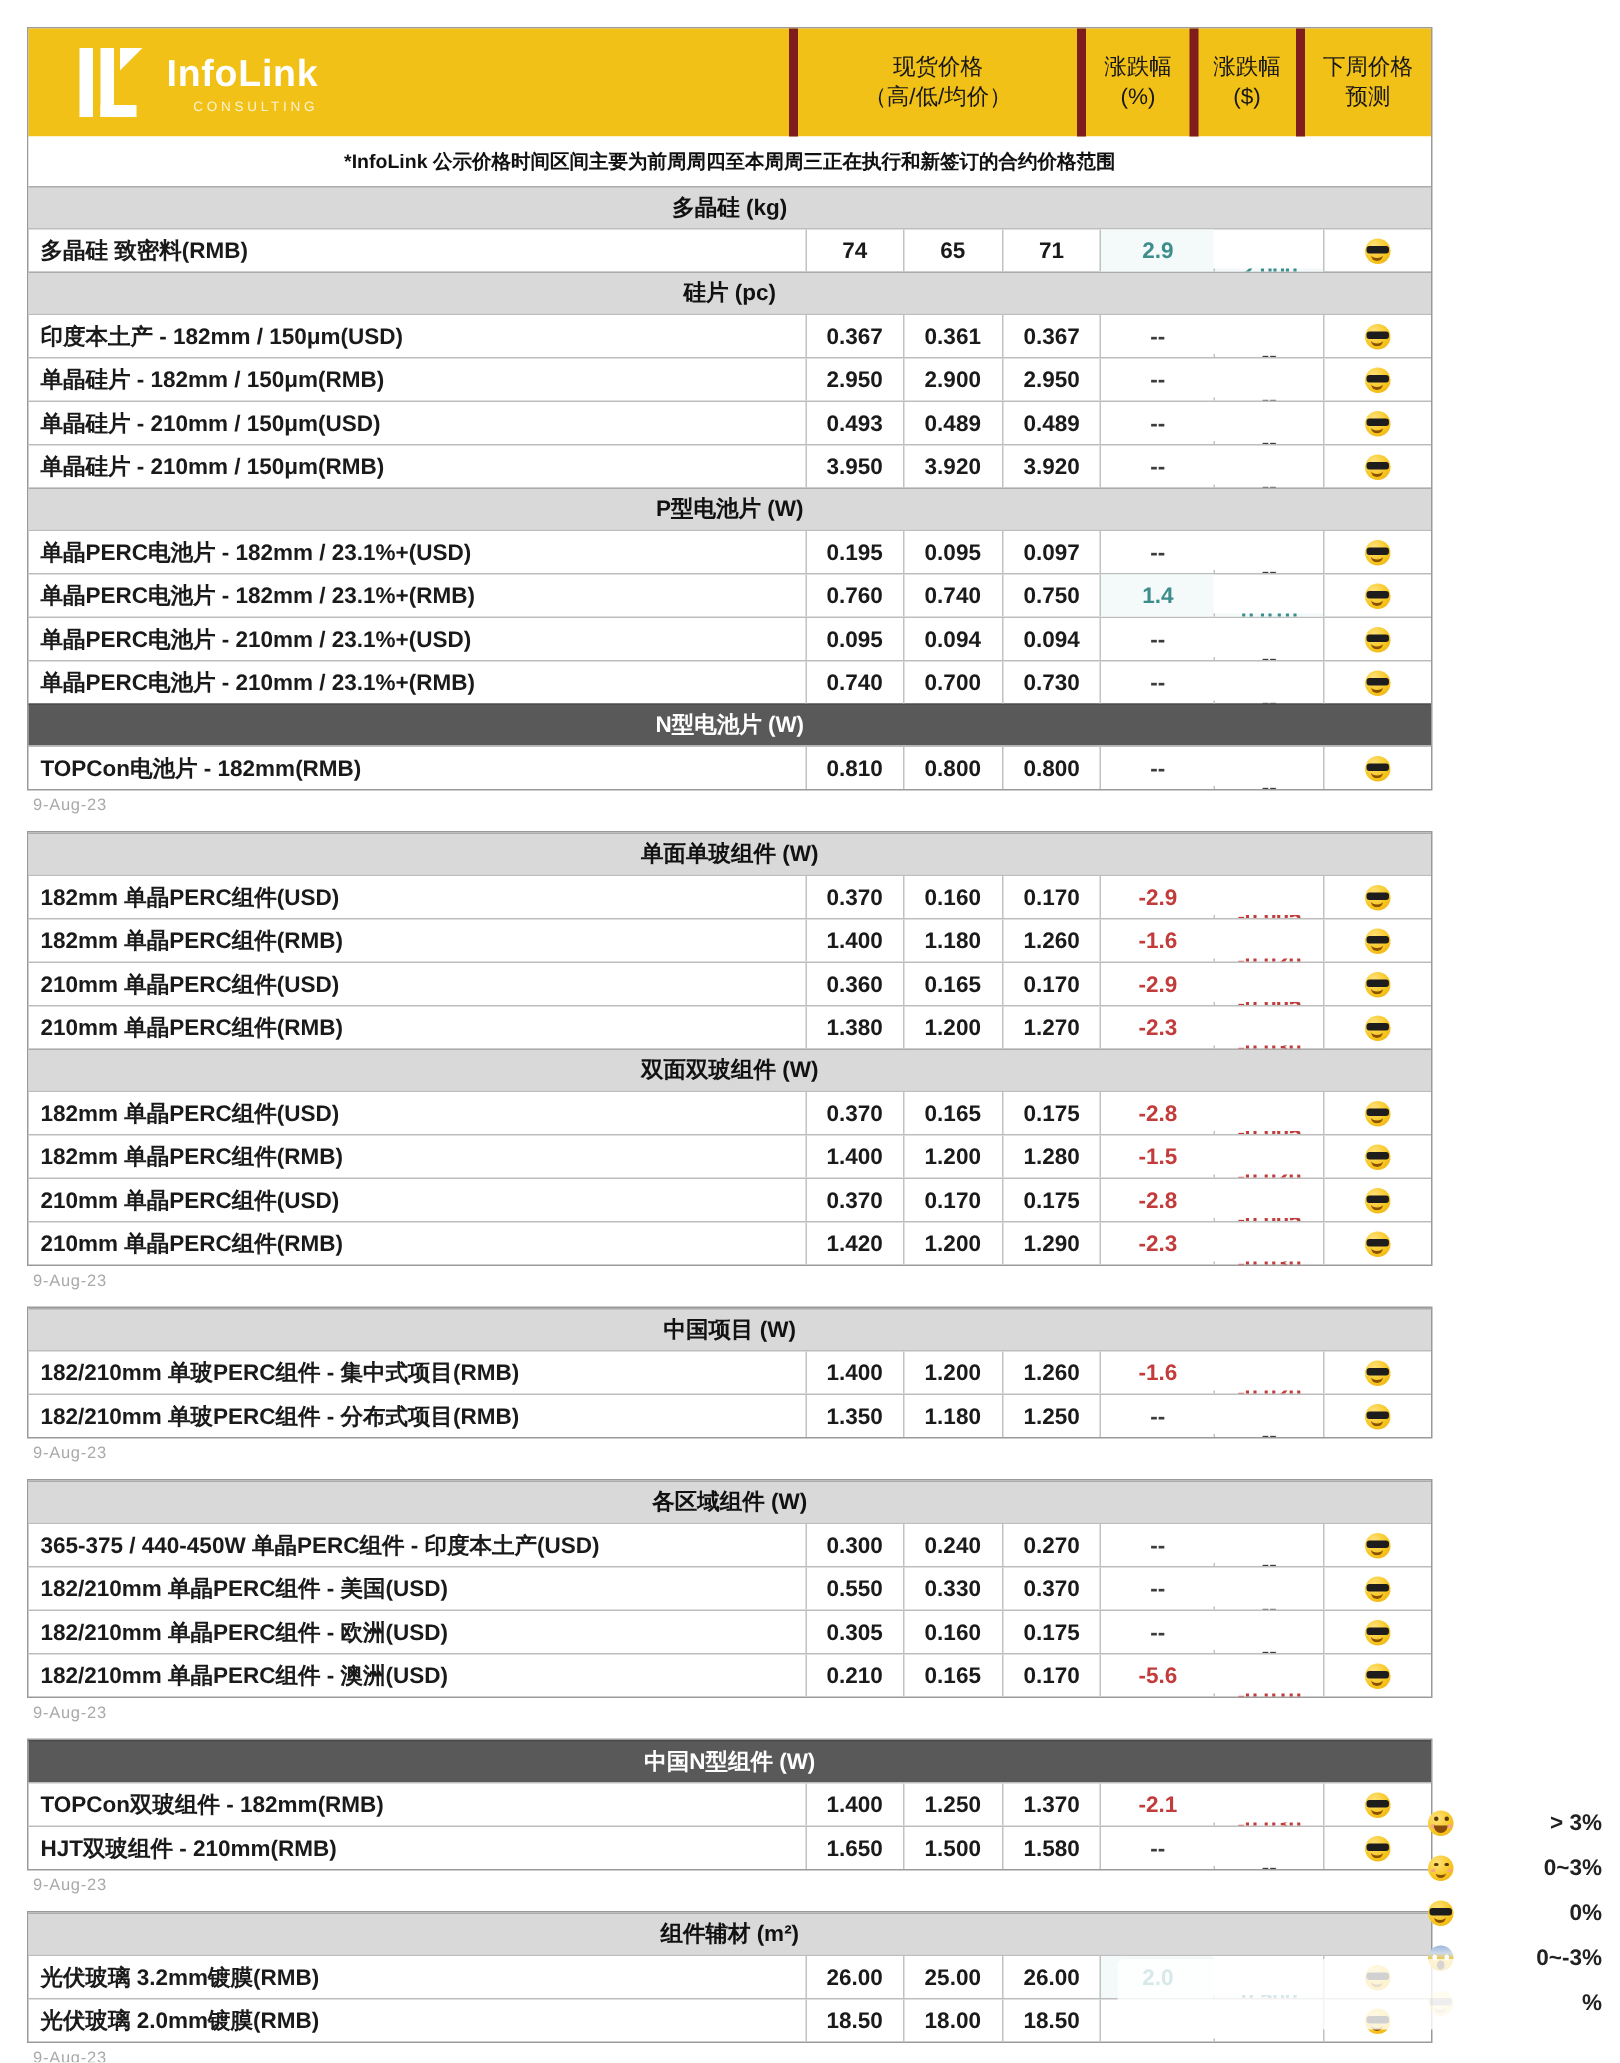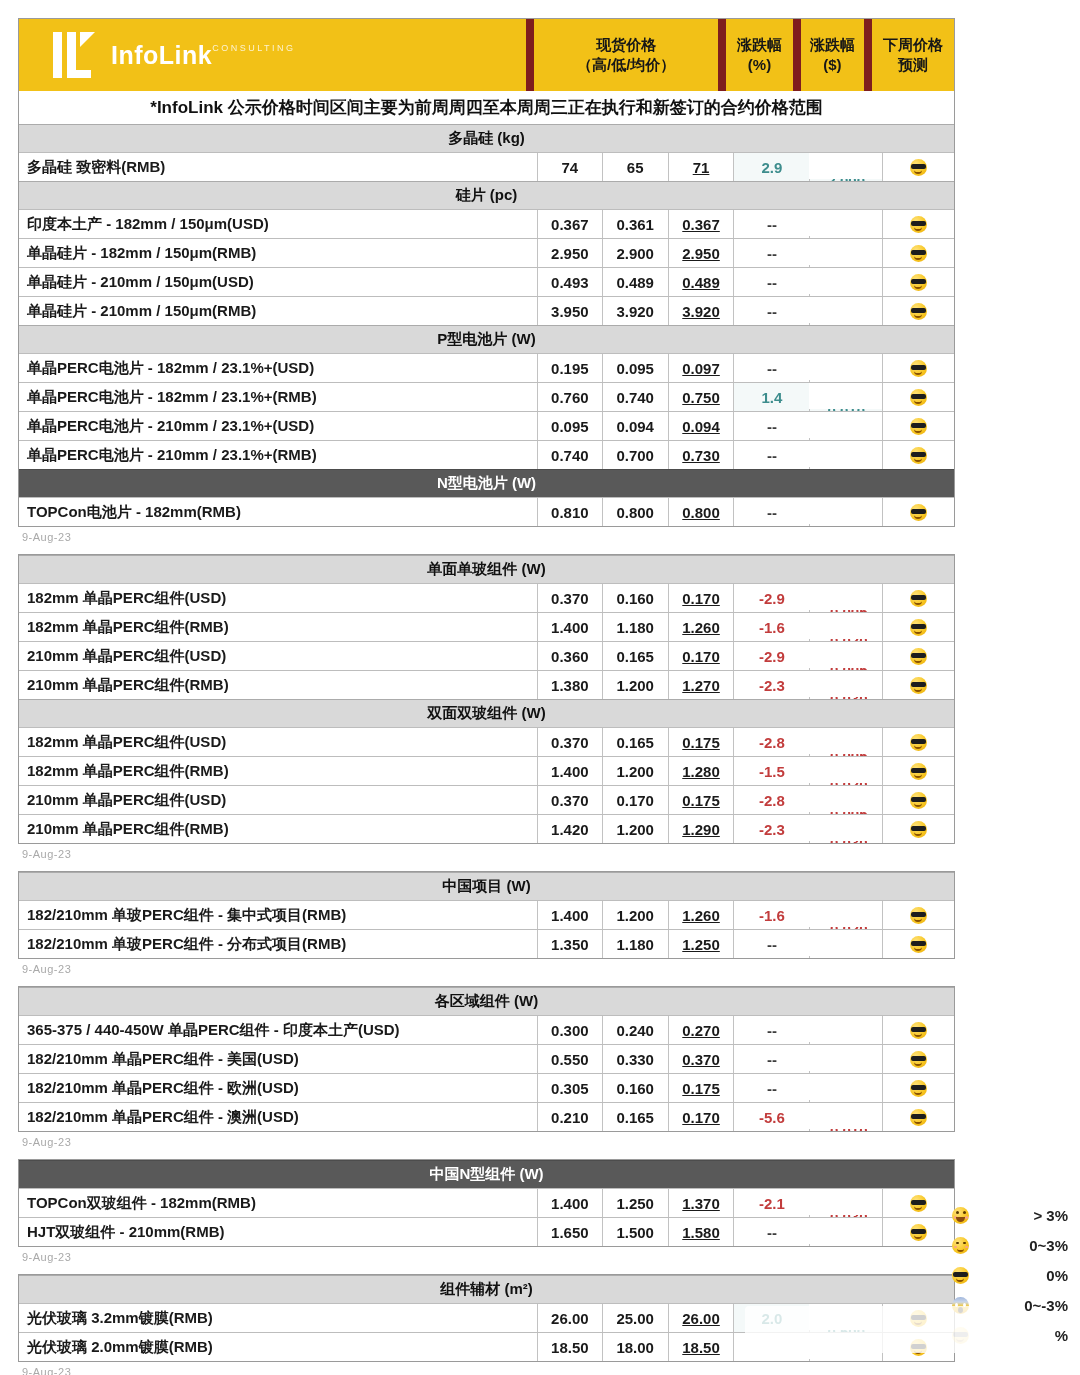--- a/index.html
+++ b/index.html
@@ -3,45 +3,45 @@
 <meta charset="utf-8">
 <style>
   html,body{margin:0;padding:0;background:#ffffff;}
   body{font-family:"Liberation Sans","DejaVu Sans",sans-serif;color:#1a1a1a;}
   .page{position:relative;width:1080px;height:1375px;background:#fff;overflow:hidden;}
   .table-col{position:absolute;left:18px;top:18px;width:937px;}
   .block{box-sizing:border-box;border:1px solid #9a9a9a;background:#fff;}
   
   .yellow-header{display:flex;height:72px;background:#F2C117;}
   .yh-cell{box-sizing:border-box;display:flex;flex-direction:column;justify-content:center;align-items:center;
-           font-weight:700;font-size:15px;line-height:1.35;color:#171717;border-left:8px solid #7f1d1d;}
+           font-weight:400;font-size:15px;line-height:1.35;color:#171717;border-left:6px solid #7f1d1d;}
   .yh-logo{box-sizing:border-box;width:519px;border-left:none;display:flex;align-items:center;padding-left:34px;gap:16px;}
   .yh-spot{width:197px;}.yh-pct{width:76px;}.yh-chg{width:73px;}.yh-fc{width:92px;}
   .logo-mark{position:relative;width:42px;height:46px;flex:0 0 auto;}
   .logo-mark .i-bar{position:absolute;left:0;top:0;width:9px;height:46px;background:#fff;}
   .logo-mark .l-vert{position:absolute;left:14px;top:0;width:9px;height:46px;background:#fff;}
   .logo-mark .l-foot{position:absolute;left:14px;top:38px;width:24px;height:8px;background:#fff;}
   .logo-mark .fold{position:absolute;left:27px;top:0;width:0;height:0;border-top:15px solid #fff;border-right:15px solid transparent;}
-  .brand{display:flex;}
+  .brand{display:flex;flex-direction:column;}
   .brand-name{font-weight:700;font-size:25px;color:#fff;letter-spacing:.5px;}
   .brand-sub{font-size:9px;color:rgba(255,255,255,.8);letter-spacing:2.5px;margin-top:2px;text-align:right;}
   
   .note-row{height:33px;display:flex;align-items:center;justify-content:center;
-            font-weight:700;font-size:17px;color:#111;background:#fff;}
+            font-weight:700;font-size:13px;color:#111;background:#fff;}
   
   .section-bar{height:28px;display:flex;align-items:center;justify-content:center;background:#D9D9D9;
                font-weight:700;font-size:15px;color:#111;border-top:1px solid #ababab;box-sizing:border-box;}
   .section-bar.dark{background:#595959;color:#fff;border-top-color:#4c4c4c;}
   
   .row{display:flex;height:29px;border-top:1px solid #bdbdbd;box-sizing:border-box;}
   .cell{box-sizing:border-box;display:flex;align-items:center;justify-content:center;
         font-weight:700;font-size:15px;overflow:hidden;white-space:nowrap;}
   .cell + .cell{border-left:1px solid #c2c2c2;}
   .c-label{width:519px;justify-content:flex-start;padding-left:8px;}
-  .c-high{width:65px;}.c-low{width:66px;}.c-avg{width:66px;text-decoration:underline;}
+  .c-high{width:65px;}.c-low{width:66px;}.c-avg{width:66px;}
   .c-pct{width:76px;}.c-chg{width:73px;margin-top:26px;}.c-fc{width:72px;}
   .pos{color:#3D8D8D;background:#f4f9f9;}
   .neg{color:#C23C3C;}
   .dash{color:#3c3c3c;}
   .date-line{margin:4px 0 6px 4px;height:17px;font-size:11px;color:#A9A9A9;font-weight:400;letter-spacing:.5px;}
   
   .emo{position:relative;display:inline-block;width:17px;height:17px;border-radius:50%;
        background:radial-gradient(circle at 35% 30%,#ffe27a,#f7c51e 60%,#eaa912);flex:0 0 auto;}
   .emo.sunglasses::before{content:"";position:absolute;top:5px;left:1px;right:1px;height:5px;background:#1d1d1d;border-radius:2px;}
   .emo.sunglasses::after{content:"";position:absolute;bottom:2px;left:4px;width:8px;height:4px;

